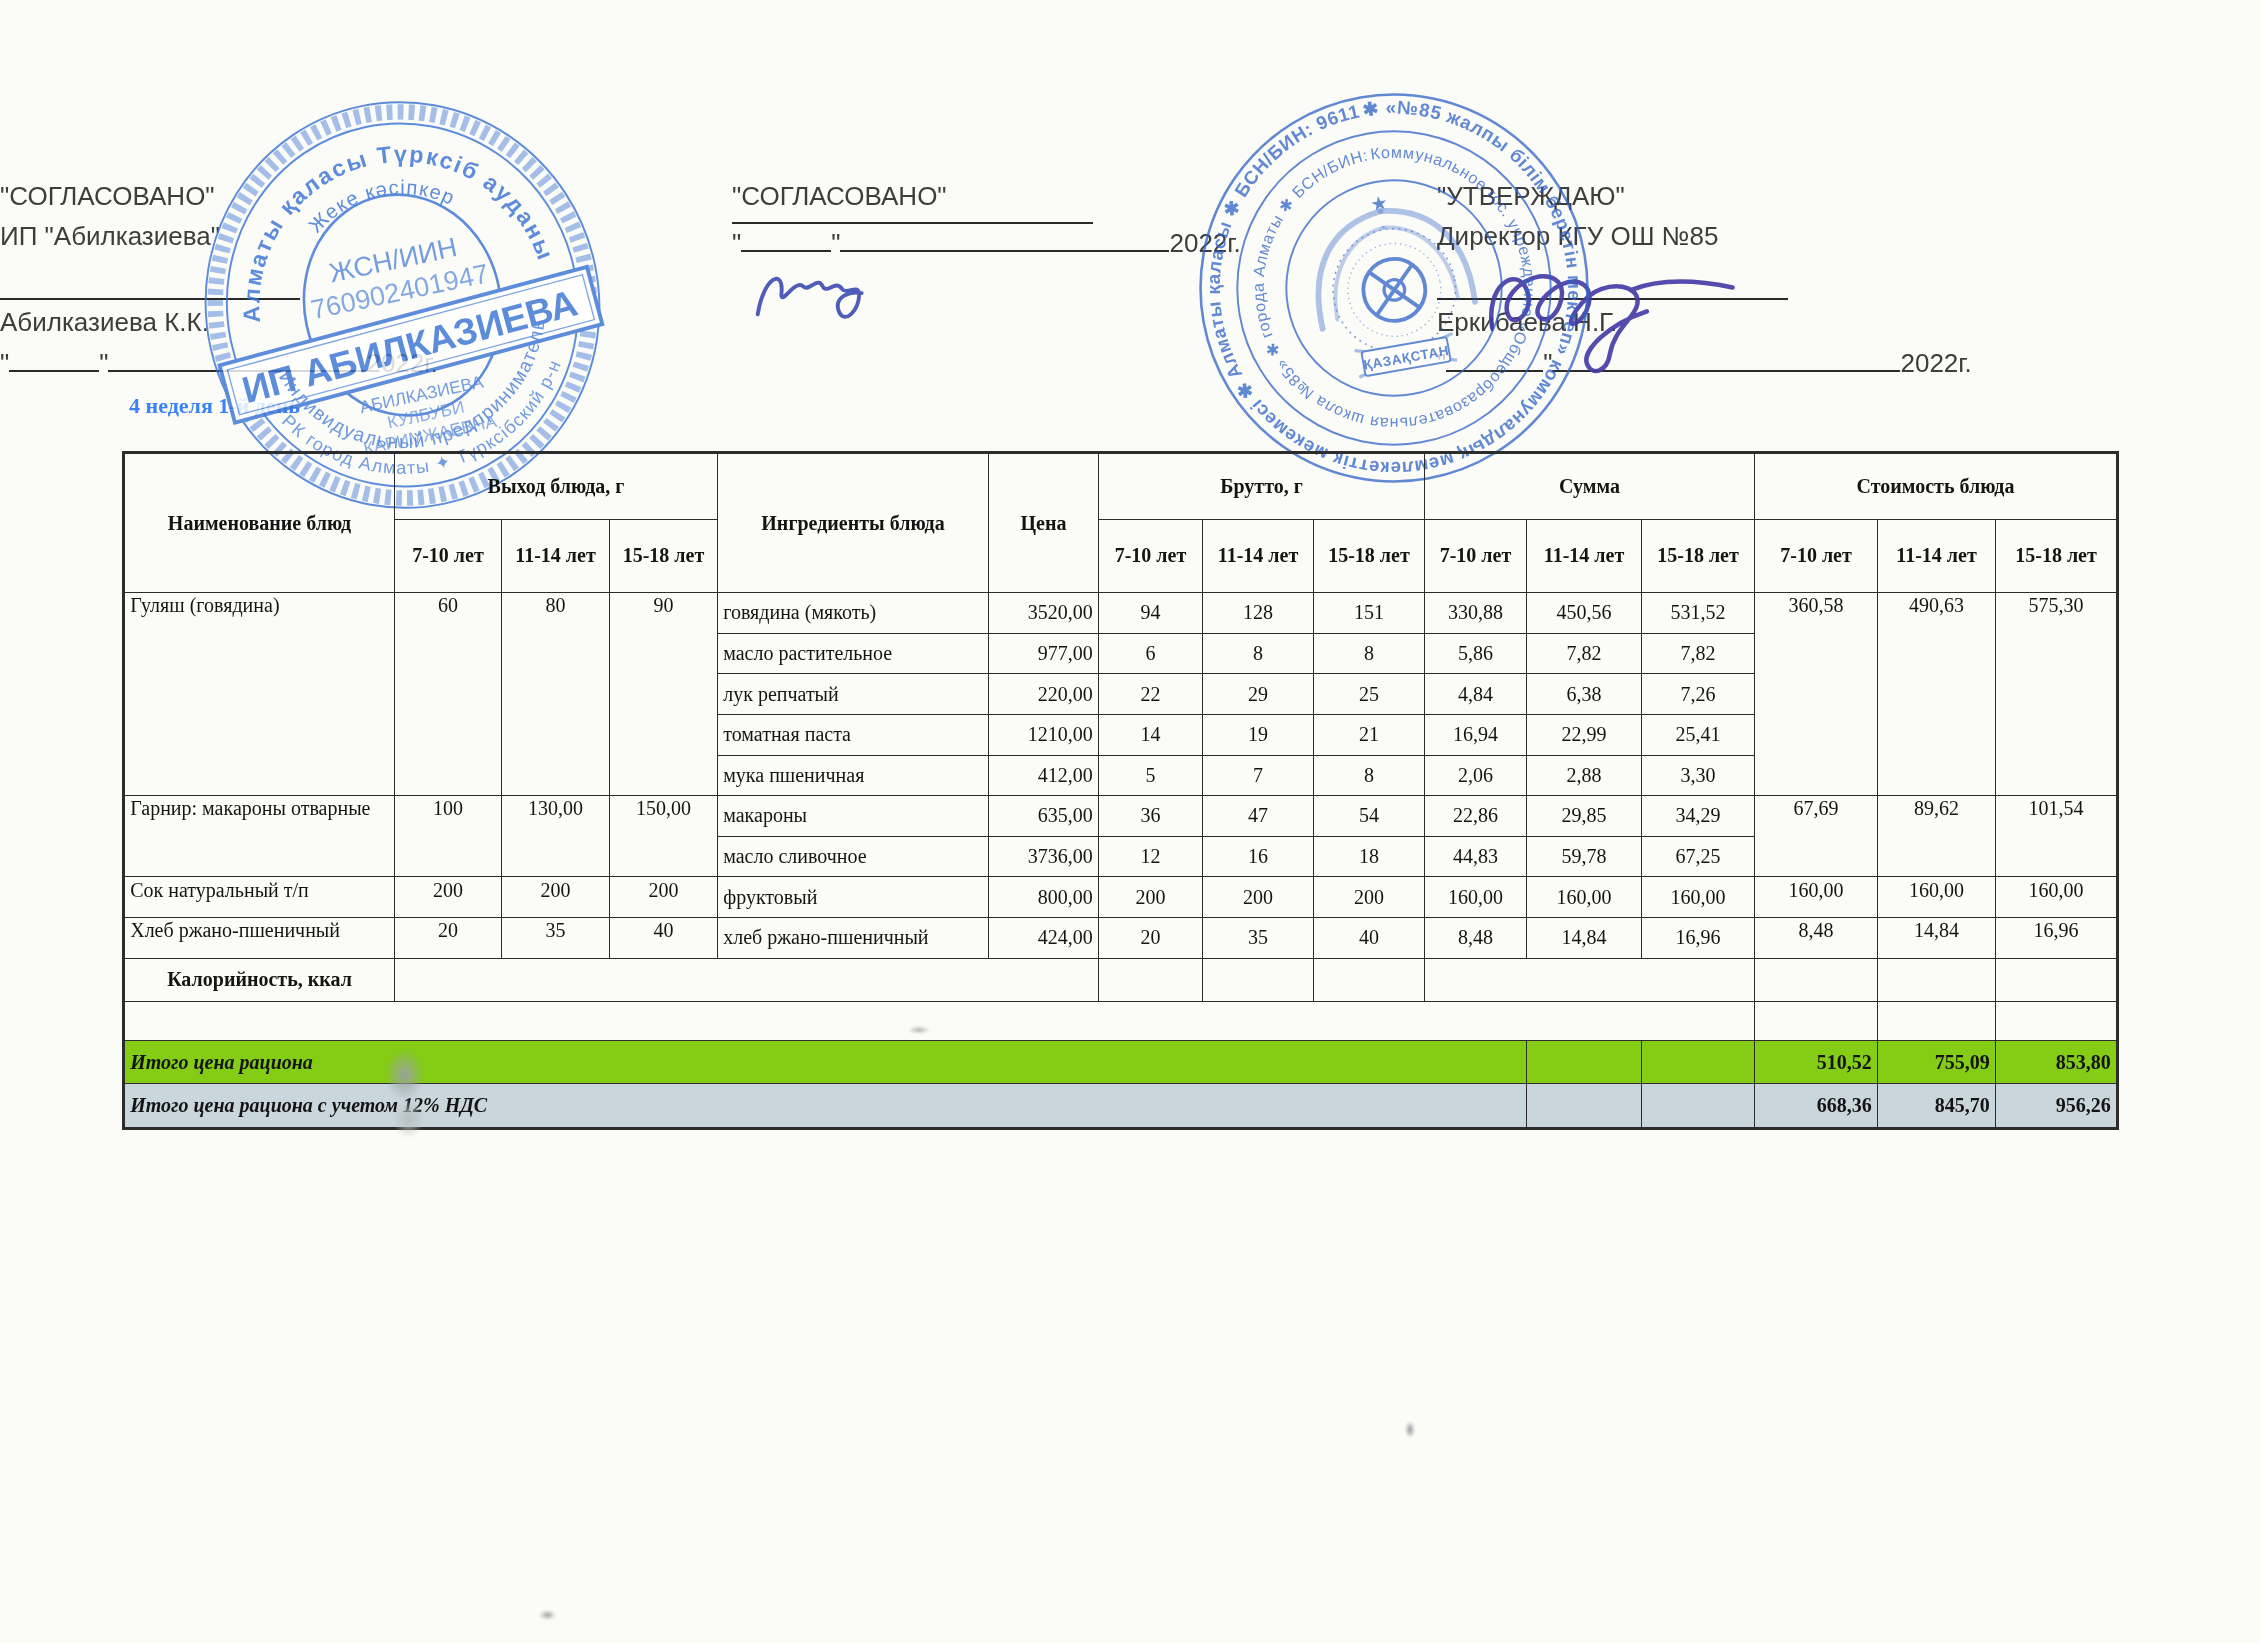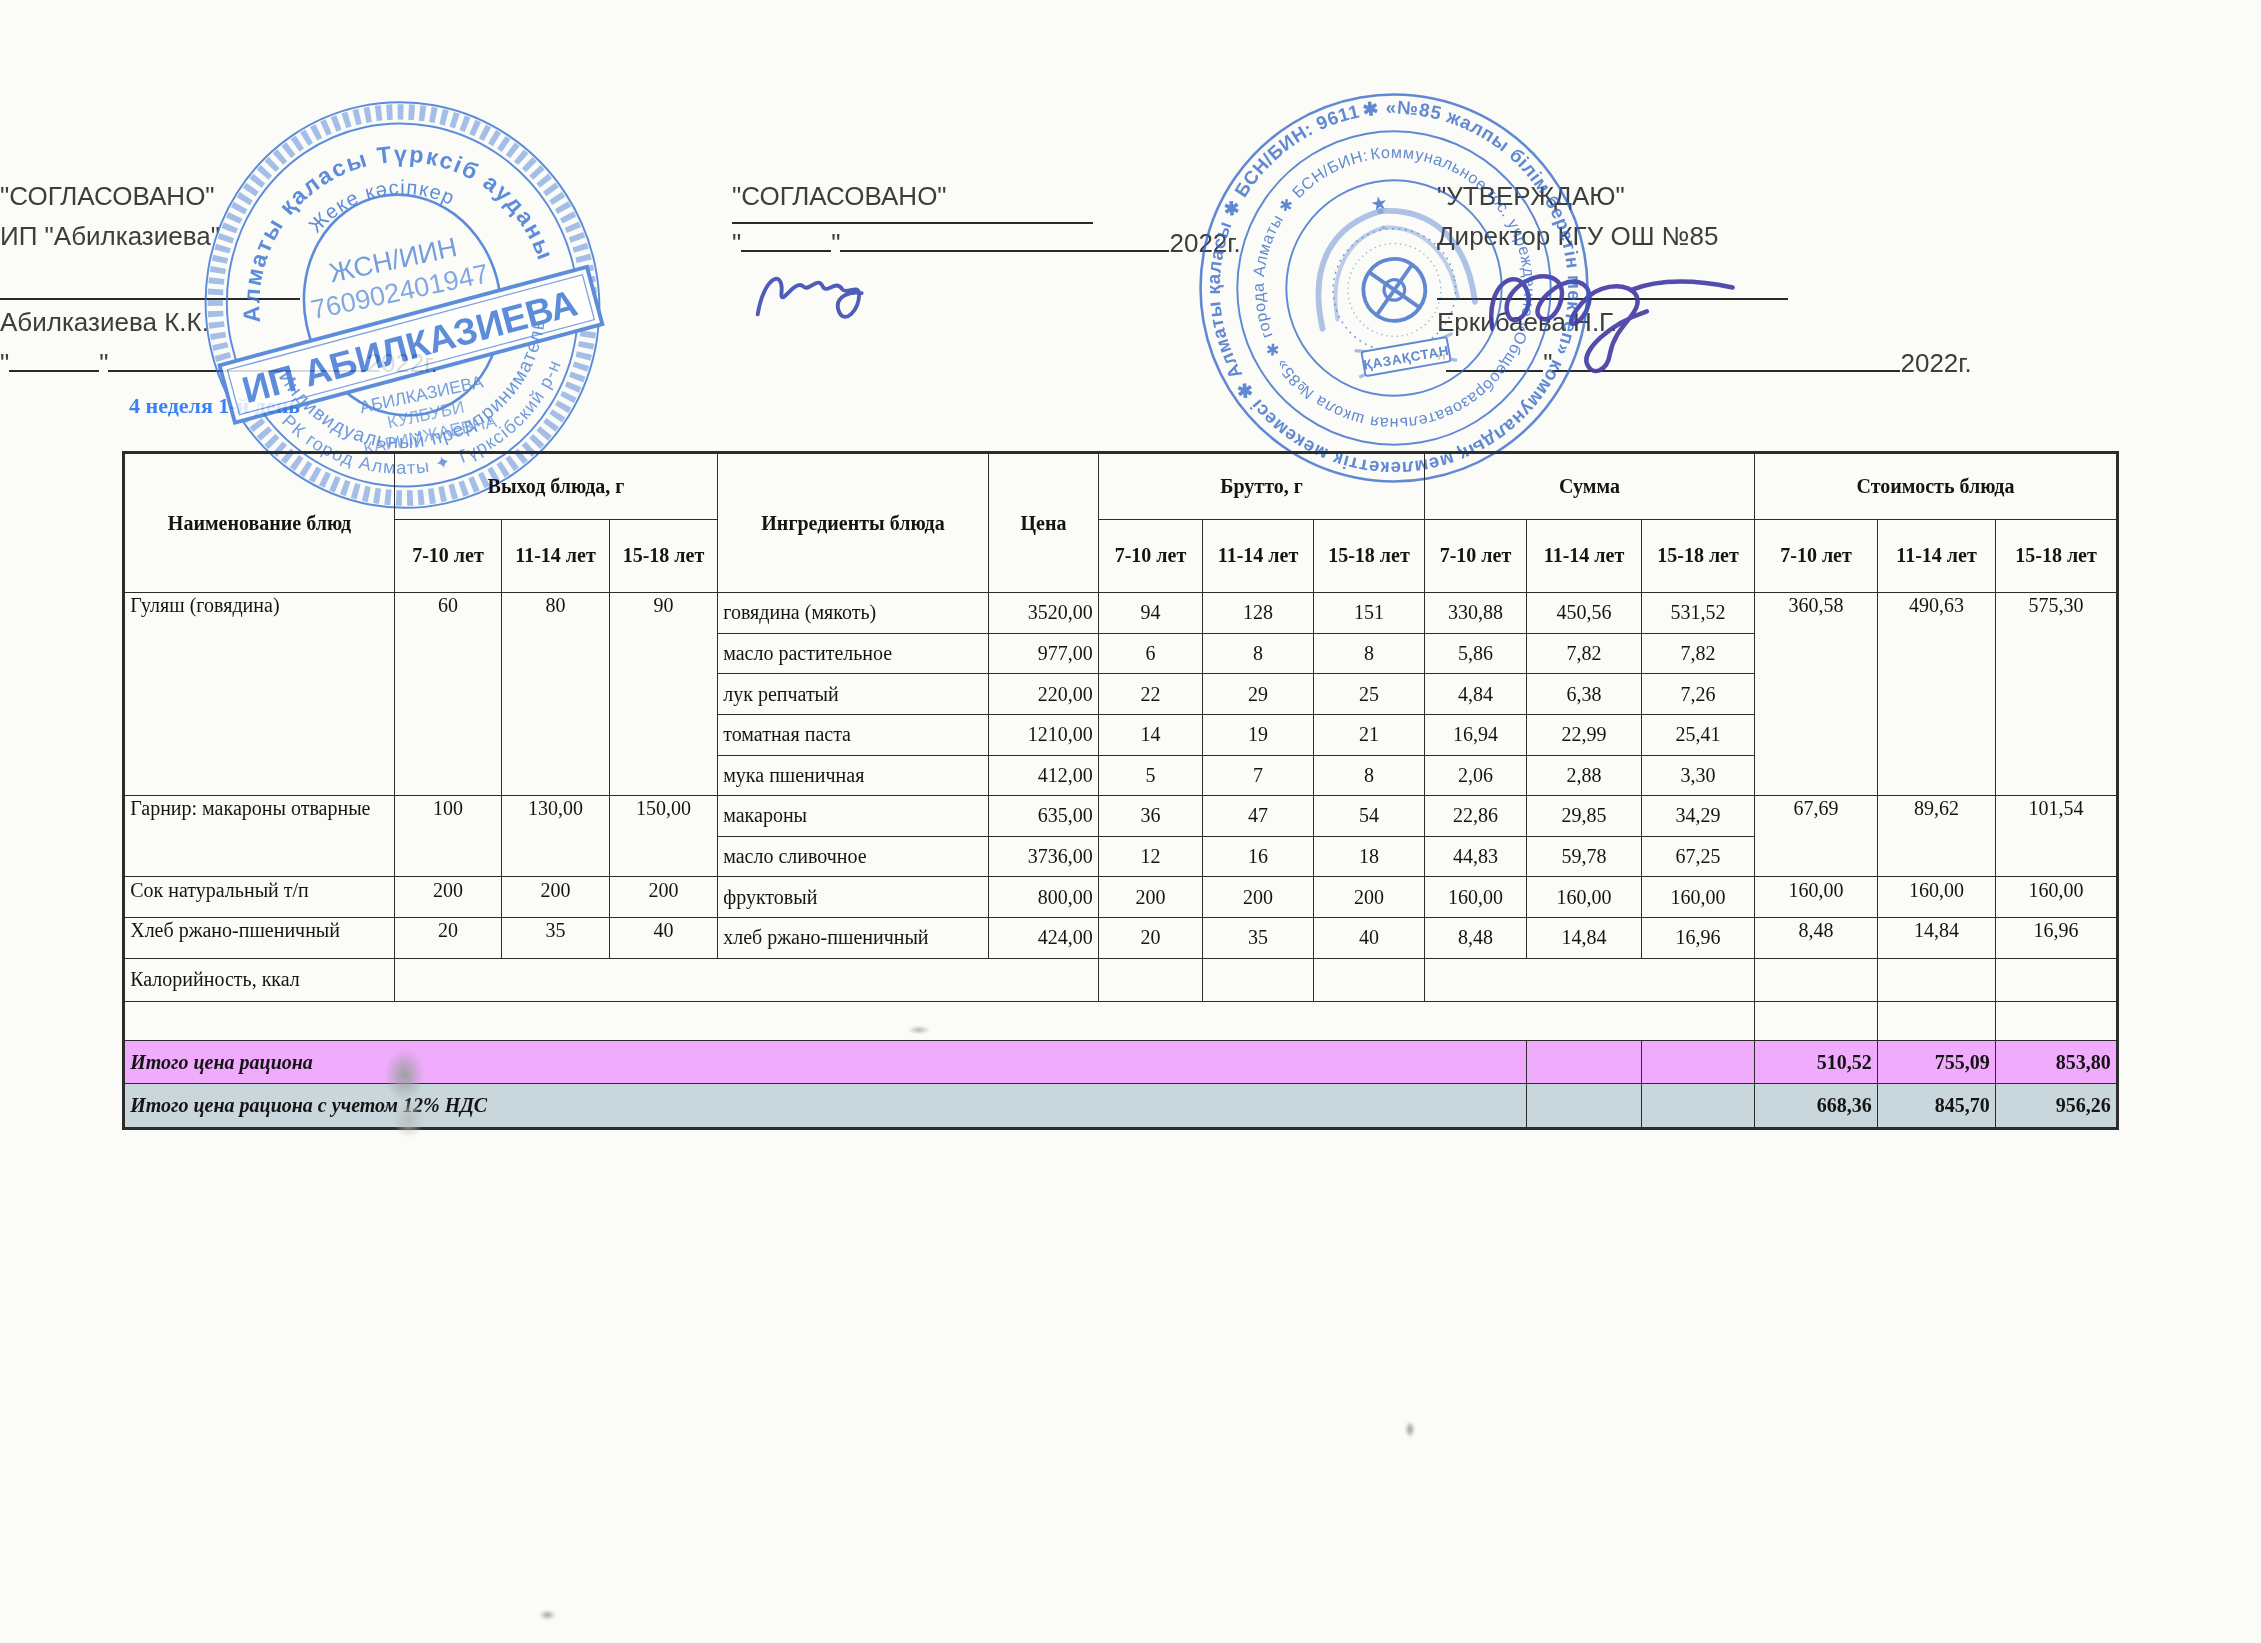--- a/index.html
+++ b/index.html
@@ -36,24 +36,24 @@
   tr.h2 th{border-top-width:2.6px;}
   tr.r td{height:37px;}
   tr.dish-start td{border-top-width:2.6px;}
   td.dish{text-align:left;vertical-align:top;padding:3.9px 6.4px;}
   td.ing{text-align:left;padding:1.3px 6.4px;vertical-align:middle;}
   td.price{text-align:right;padding-right:7.7px;}
   td.num{text-align:center;}
   td.out{vertical-align:top;padding-top:5.2px;}
   td.cost{vertical-align:top;padding-top:5.2px;}
   tr.kcal td{height:40px;}
-  tr.kcal td.dish{font-weight:normal;vertical-align:middle;}
+  tr.kcal td.dish{font-weight:bold;vertical-align:middle;text-align:center;}
   tr.spacer td{height:35px;}
   tr.total td{height:40px;border-top-width:2.6px;}
-  tr.t1 td{background:#f0abfc;}
+  tr.t1 td{background:#84cc16;}
   tr.t2 td{background:#c9d6dc;}
   td.tlabel{font-style:italic;font-weight:bold;font-size:21px;text-align:left;padding-left:7.7px;}
   td.tval{font-weight:bold;text-align:right;padding-right:9px;}
 
   
   .speck{position:absolute;border-radius:50%;filter:blur(1.3px);}
   #speck-1{left:385px;top:1049px;width:39px;height:52px;background:radial-gradient(closest-side,#9aa09e,rgba(255,255,255,0));}
   #speck-2{left:393px;top:1099px;width:31px;height:39px;background:radial-gradient(closest-side,#b9bfbc,rgba(255,255,255,0));}
   #speck-3{left:1405px;top:1421px;width:10.3px;height:17px;background:radial-gradient(closest-side,#8f9496,rgba(255,255,255,0));}
   #speck-4{left:539px;top:1610px;width:17px;height:10.3px;background:radial-gradient(closest-side,#9aa0a2,rgba(255,255,255,0));}

